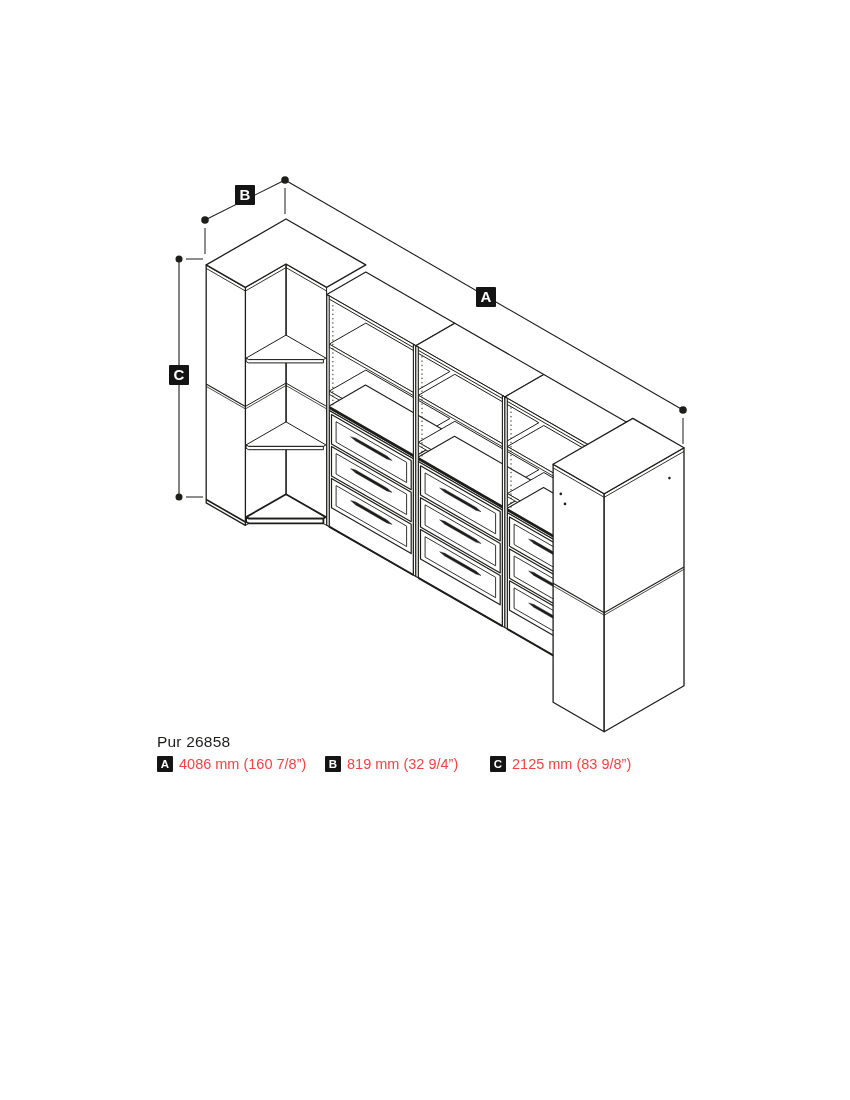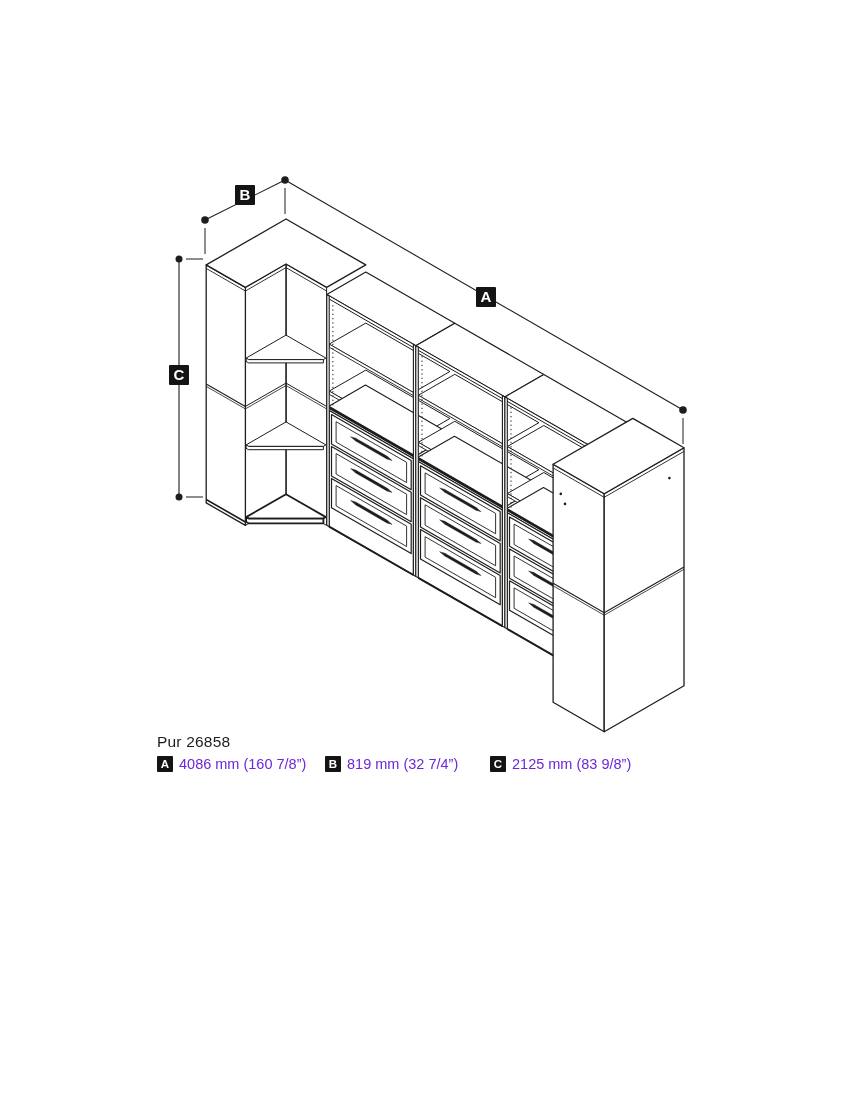--- a/index.html
+++ b/index.html
@@ -6,21 +6,21 @@
   body{width:850px;height:1100px;position:relative;overflow:hidden;
        font-family:"Liberation Sans",sans-serif;color:#1d1d1b;}
   #iso{position:absolute;left:0;top:0;}
   .legend{position:absolute;left:0;top:0;width:850px;height:1100px;pointer-events:none;}
   .pcode{position:absolute;left:157px;top:733px;font-size:15.5px;font-weight:500;
          letter-spacing:.2px;color:#1d1d1b;}
   .dim-item{position:absolute;top:755px;display:flex;align-items:center;gap:6px;height:17px;}
   .dim-item .sq{width:16px;height:16px;background:#141414;color:#ffffff;display:flex;
         align-items:center;justify-content:center;font-size:11.5px;font-weight:bold;
         border-radius:1px;flex:0 0 auto;}
-  .dim-item .val{font-size:14.5px;white-space:nowrap;color:#6d28d9;}
+  .dim-item .val{font-size:14.5px;white-space:nowrap;color:#ef4444;}
   #item-a{left:157px;} #item-b{left:325px;} #item-c{left:490px;}
 </style>
 </head>
 <body>
 
 <svg id="iso" width="850" height="1100" viewBox="0 0 850 1100">
     <path d="M286.0 502.0 L 326.6 525.4 L 326.6 287.4 L 286.0 264.0 Z" fill="#fff" stroke="#1d1d1b" stroke-width="1" stroke-linejoin="round"></path>
     <path d="M286.0 502.0 L 245.4 525.4 L 245.4 287.4 L 286.0 264.0 Z" fill="#fff" stroke="#1d1d1b" stroke-width="1" stroke-linejoin="round"></path>
     <path d="M286.0 383.1 L 326.6 406.4" fill="none" stroke="#1d1d1b" stroke-width="1"></path>
     <path d="M286.0 383.1 L 245.4 406.4" fill="none" stroke="#1d1d1b" stroke-width="1"></path>
@@ -164,19 +164,19 @@
 
 <div class="legend">
   <div class="pcode">Pur 26858</div>
 
   <div class="dim-item" id="item-a">
     <span class="sq">A</span>
     <span class="val">4086 mm (160 7/8”)</span>
   </div>
   <div class="dim-item" id="item-b">
     <span class="sq">B</span>
-    <span class="val">819 mm (32 7/4”)</span>
+    <span class="val">819 mm (32 9/4”)</span>
   </div>
   <div class="dim-item" id="item-c">
     <span class="sq">C</span>
     <span class="val">2125 mm (83 9/8”)</span>
   </div>
 </div>
 
 </body></html>

